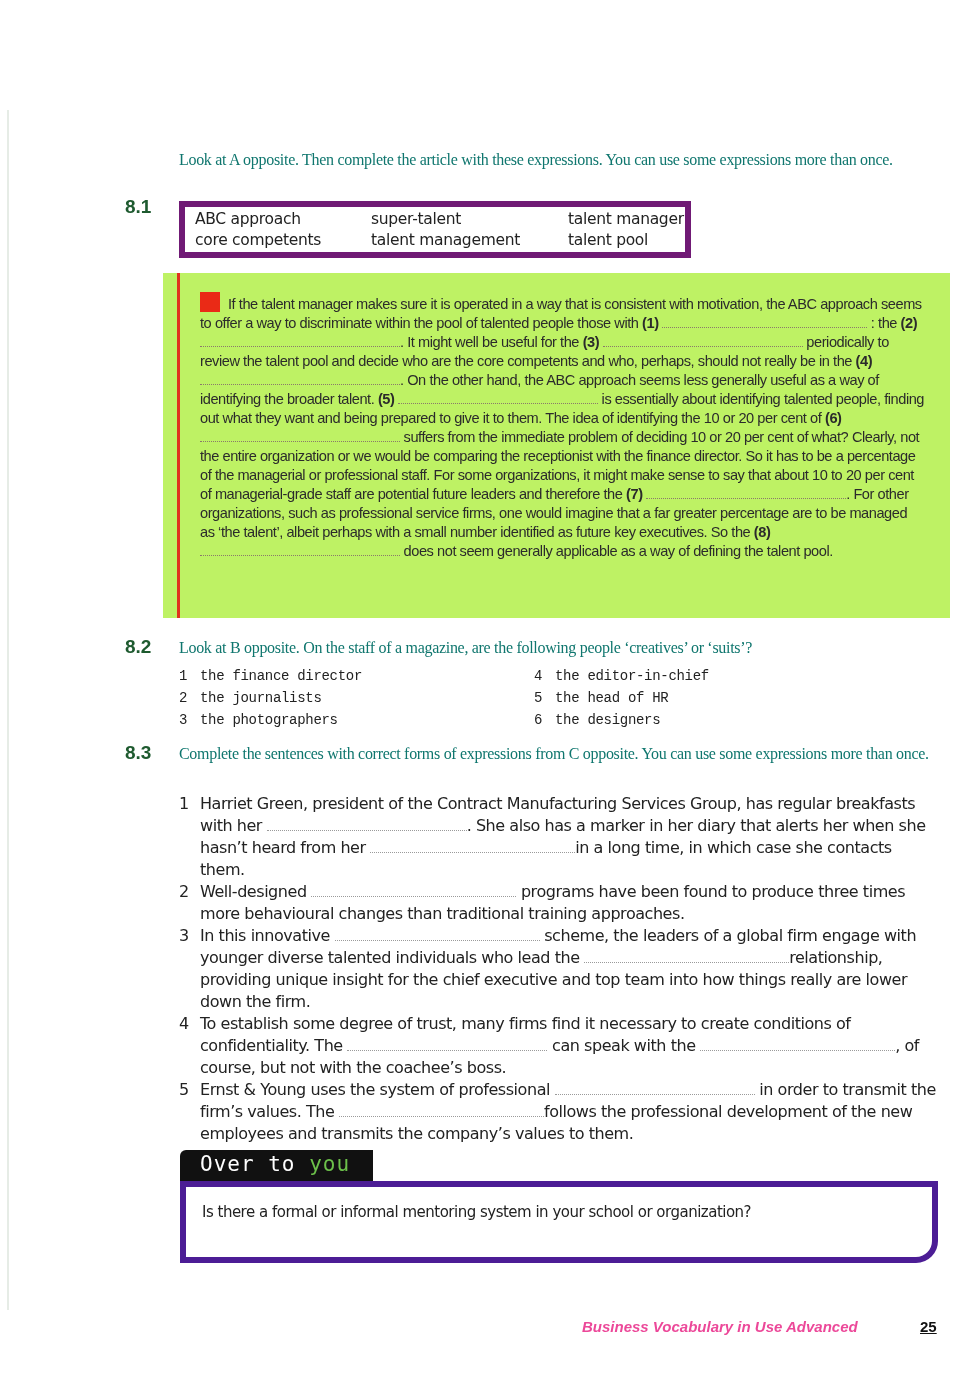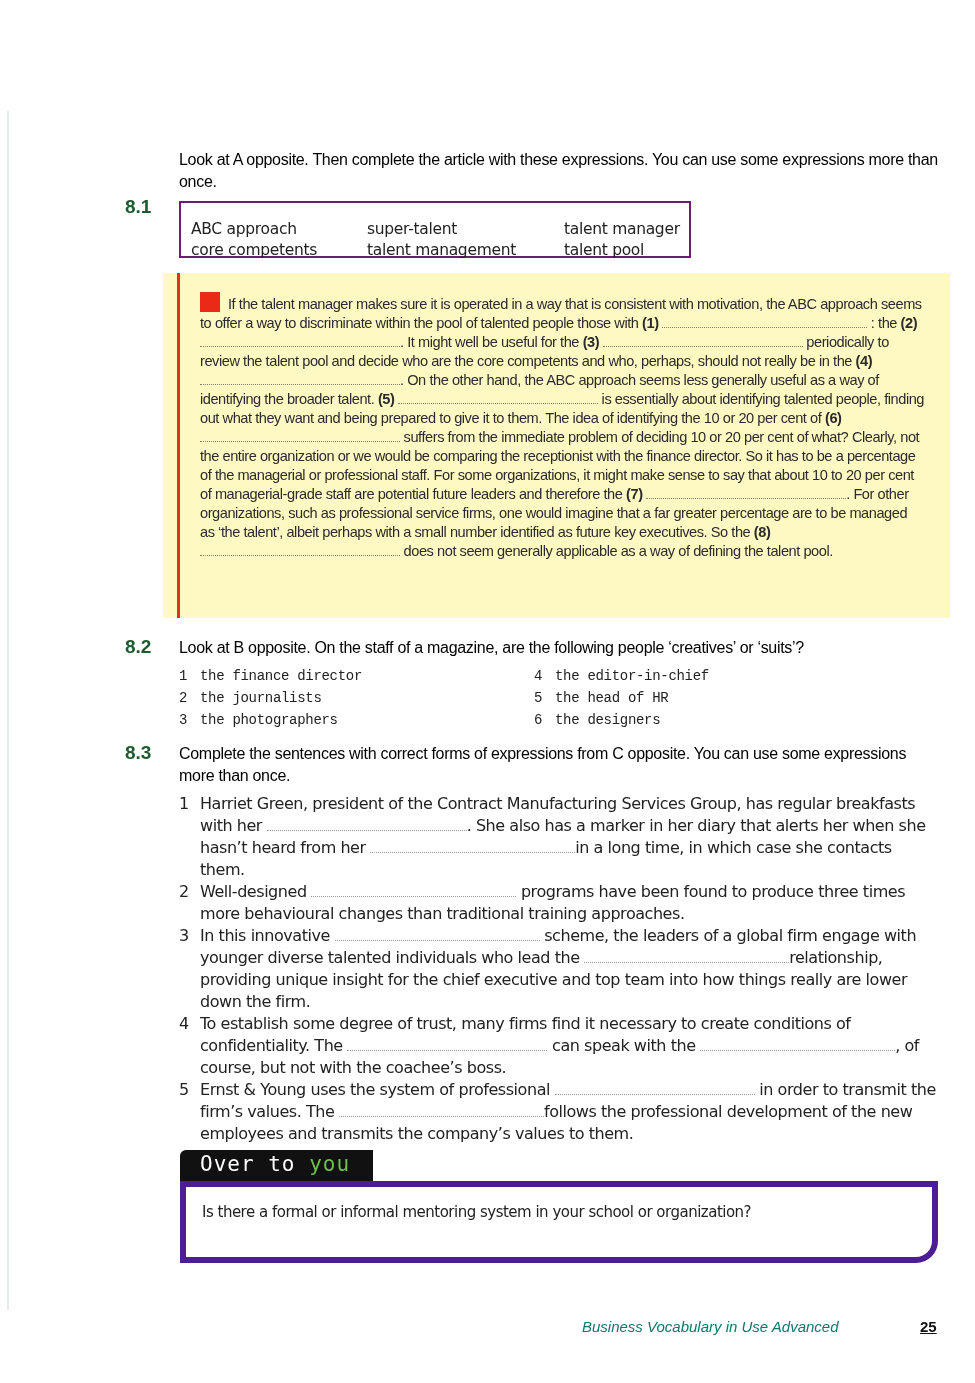--- a/index.html
+++ b/index.html
@@ -2,47 +2,47 @@
 <html><head>
 <meta charset="utf-8">
 <style>
   * { box-sizing: border-box; margin: 0; padding: 0; }
   html, body { width: 975px; height: 1383px; background: #ffffff; overflow: hidden; }
   body { position: relative; font-family: "Liberation Sans", "DejaVu Sans", sans-serif; color: #1a1a1a; }
 
   .edge-line { position: absolute; left: 7px; top: 110px; width: 2px; height: 1200px; background: #e6ece6; }
 
   .ex-num { position: absolute; left: 125px; font-weight: bold; font-size: 19px; color: #1e5a2f; font-family: "Liberation Sans", sans-serif; }
-  .ex-instr { position: absolute; left: 179px; width: 760px; font-size: 16px; line-height: 22px; color: #000000; font-family: Liberation Sans, sans-serif; letter-spacing: -0.3px; }
+  .ex-instr { position: absolute; left: 179px; width: 760px; font-size: 16px; line-height: 22px; color: #0f766e; font-family: Liberation Serif, serif; letter-spacing: -0.3px; }
 
-  .word-box { position: absolute; left: 179px; top: 201px; width: 512px; height: 57px; border: 2px solid #701a75; padding: 16px 10px; }
+  .word-box { position: absolute; left: 179px; top: 201px; width: 512px; height: 57px; border: 6px solid #701a75; padding: 2px 10px; }
   .word-box .grid { display: grid; grid-template-columns: 176px 197px 130px; row-gap: 0; font-family: "DejaVu Sans", sans-serif; font-size: 15.5px; line-height: 21px; color: #222; letter-spacing: -0.3px; }
 
-  .article { position: absolute; left: 163px; top: 273px; width: 787px; height: 345px; background: #fef9c3; }
+  .article { position: absolute; left: 163px; top: 273px; width: 787px; height: 345px; background: #bef264; }
   .article .redline { position: absolute; left: 14px; top: 0; width: 3px; height: 345px; background: #e0321e; }
   .article .body { position: absolute; left: 37px; top: 19px; width: 725px; font-size: 14.6px; line-height: 19px; color: #2b2b2b; letter-spacing: -0.45px; }
   .article .marker { display: inline-block; width: 20px; height: 20px; background: #ea2a16; vertical-align: -3px; margin-right: 8px; }
   .article b { font-weight: bold; }
   .dots { display: inline-block; border-bottom: 1px dotted #8a7a6a; height: 11px; vertical-align: baseline; }
 
   .list82 { position: absolute; left: 179px; top: 665px; width: 700px; display: grid; grid-template-columns: 355px 340px; font-family: Liberation Mono, monospace; font-size: 14px; line-height: 22px; color: #222; letter-spacing: -0.3px; grid-auto-flow: column; grid-template-rows: repeat(3, 22px); }
   .list82 .n { display: inline-block; width: 21px; }
 
   .list83 { position: absolute; left: 179px; top: 793px; width: 760px; font-family: "DejaVu Sans", sans-serif; font-size: 16px; line-height: 22px; color: #222; letter-spacing: -0.45px; }
   .list83 .item { position: relative; padding-left: 21px; }
   .list83 .item .n { position: absolute; left: 0; top: 0; }
   .blank { display: inline-block; border-bottom: 1px dotted #9a9a9a; height: 12px; vertical-align: baseline; }
 
   .otu-tab { position: absolute; left: 180px; top: 1150px; width: 193px; height: 32px; background: #111; border-radius: 6px 0 0 0; }
   .otu-tab .t { position: absolute; left: 20px; top: 2px; font-family: "DejaVu Sans Mono", monospace; font-size: 21px; color: #ffffff; letter-spacing: 1px; }
   .otu-tab .t .y { color: #6cc04a; }
   .otu-box { position: absolute; left: 180px; top: 1181px; width: 758px; height: 82px; border: 6px solid #4c1d95; border-radius: 0 0 22px 0; background: #fff; }
   .otu-box .q { position: absolute; left: 16px; top: 14px; font-family: "DejaVu Sans", sans-serif; font-size: 15px; line-height: 22px; color: #222; letter-spacing: -0.5px; }
 
-  .footer-title { position: absolute; left: 582px; top: 1318px; font-style: italic; font-size: 15px; color: #0f766e; font-family: "Liberation Sans", sans-serif; }
+  .footer-title { position: absolute; left: 582px; top: 1318px; font-style: italic; font-size: 15px; color: #ec4899; font-family: "Liberation Sans", sans-serif; font-weight: bold; }
   .page-num { position: absolute; left: 920px; top: 1318px; font-weight: bold; font-size: 15px; color: #111; font-family: "Liberation Sans", sans-serif; text-decoration: underline; }
 </style>
 </head>
 <body>
 
 <div class="edge-line"></div>
 
 <div class="ex-num" style="top:148px;margin-top:48px;">8.1</div>
 <div class="ex-instr" style="top:149px;">Look at A opposite. Then complete the article with these expressions. You can use some expressions more than once.</div>
 

